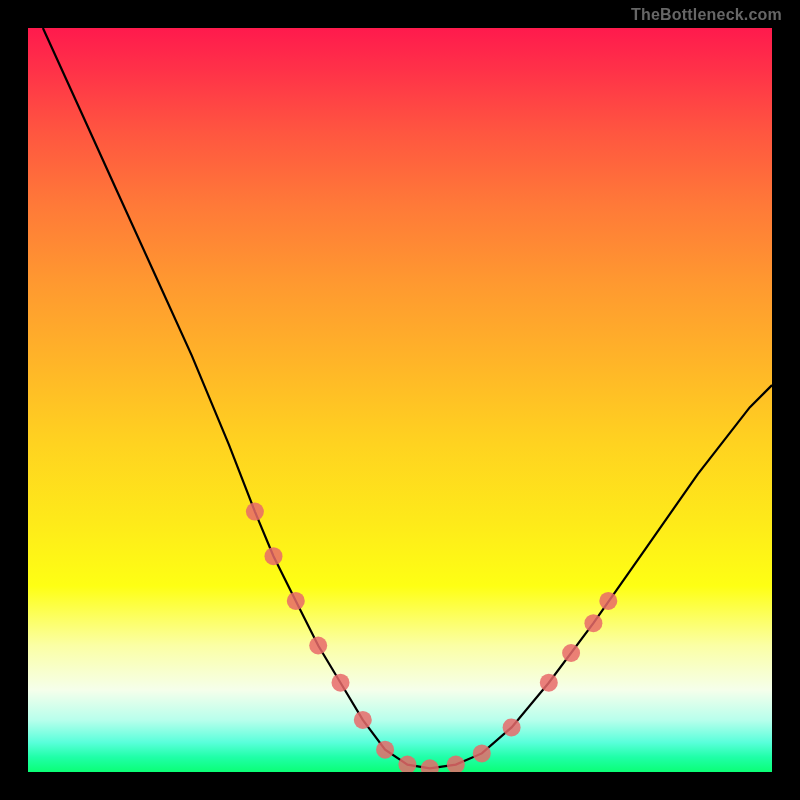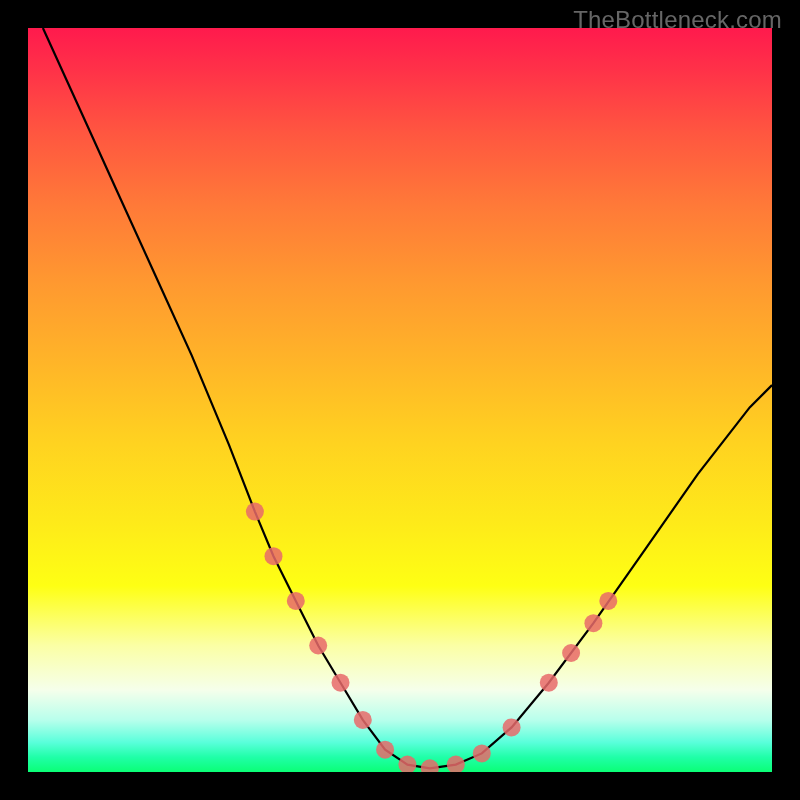--- a/index.html
+++ b/index.html
@@ -10,22 +10,22 @@
     background: #000;
     position: relative;
     overflow: hidden;
     font-family: Arial, sans-serif;
   }
   .watermark {
     position: absolute;
     top: 6px;
     right: 18px;
     color: #666;
-    font-size: 24px;
-    font-weight: 400;
+    font-size: 16px;
+    font-weight: 700;
     z-index: 10;
     letter-spacing: 0.2px;
     margin-left: 29px;
   }
   .plot-area {
     position: absolute;
     top: 28px;
     left: 28px;
     width: 744px;
     height: 744px;

